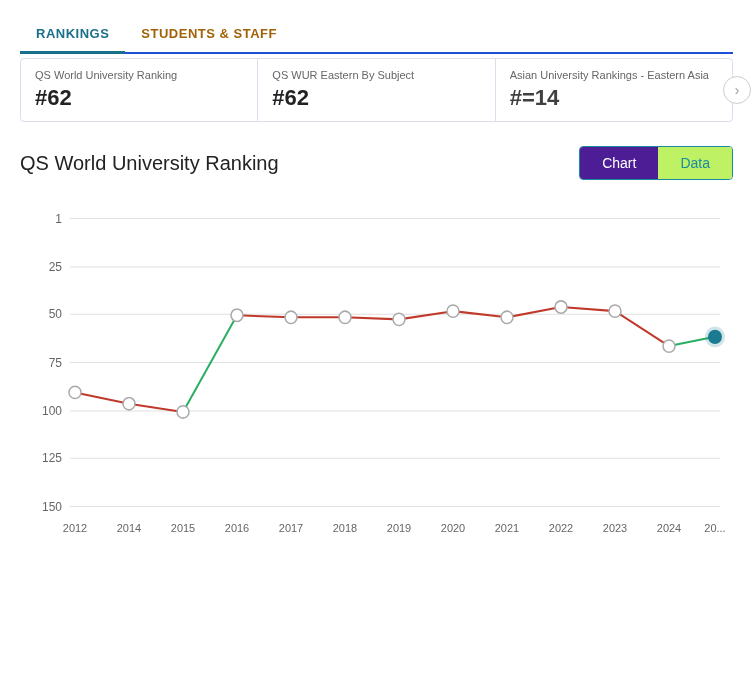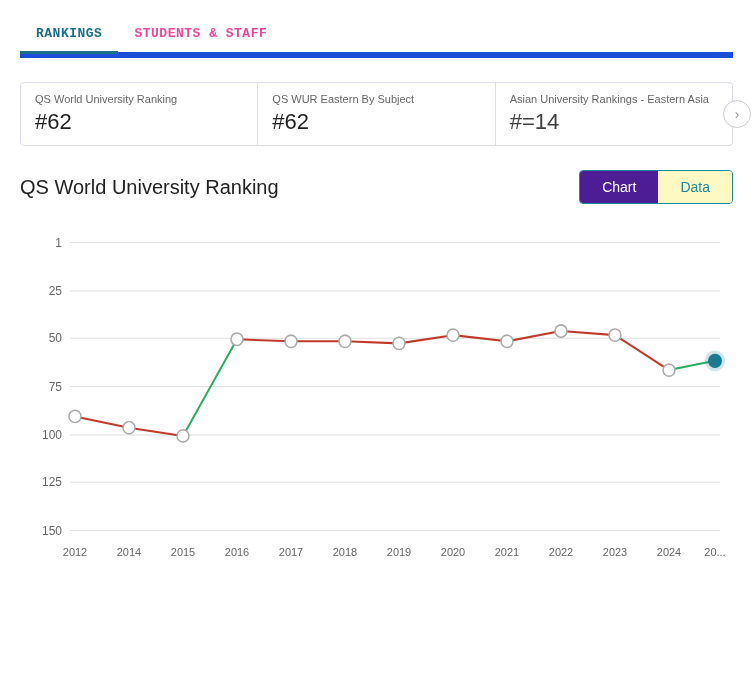--- a/index.html
+++ b/index.html
@@ -11,32 +11,31 @@
       min-height: 685px;
     }
 
     .container {
       padding: 0 20px;
     }
 
     
     .tabs {
       display: flex;
-      border-bottom: 6px solid #1d4ed8;
-      margin-bottom: 24px;
+      border-bottom: 2px solid #1d4ed8;
+      margin-bottom: 4px;
       padding-top: 16px;
-      font-family: Liberation Mono, monospace;
     }
     .tab {
       padding: 10px 16px;
       font-size: 13px;
       font-weight: bold;
       cursor: pointer;
       letter-spacing: 0.5px;
-      color: #ec4899;
+      color: #a16207;
       text-transform: uppercase;
     }
     .tab.active {
       color: #1a6f8a;
       border-bottom: 3px solid #1a6f8a;
       margin-bottom: -2px;
     }
 
     
     .ranking-cards {
@@ -61,21 +60,21 @@
     .ranking-card .card-title {
       font-size: 11px;
       color: #666;
       margin-bottom: 4px;
       white-space: nowrap;
       overflow: hidden;
       text-overflow: ellipsis;
     }
     .ranking-card .card-value {
       font-size: 22px;
-      font-weight: normal;
+      font-weight: bold;
       color: #222;
     }
     .ranking-card.faded .card-value {
       color: #404040;
     }
     .nav-arrow {
       position: absolute;
       right: -18px;
       top: 50%;
       transform: translateY(-50%);
@@ -107,21 +106,21 @@
     .toggle-buttons {
       display: flex;
       border: 1px solid #1a8a9e;
       border-radius: 4px;
       overflow: hidden;
     }
     .toggle-btn {
       padding: 8px 22px;
       font-size: 14px;
       cursor: pointer;
-      background: #fef9c3;
+      background: #bef264;
       color: #1a8a9e;
       border: none;
       outline: none;
     }
     .toggle-btn.active {
       background: #4c1d95;
       color: #fff;
     }
 
     

